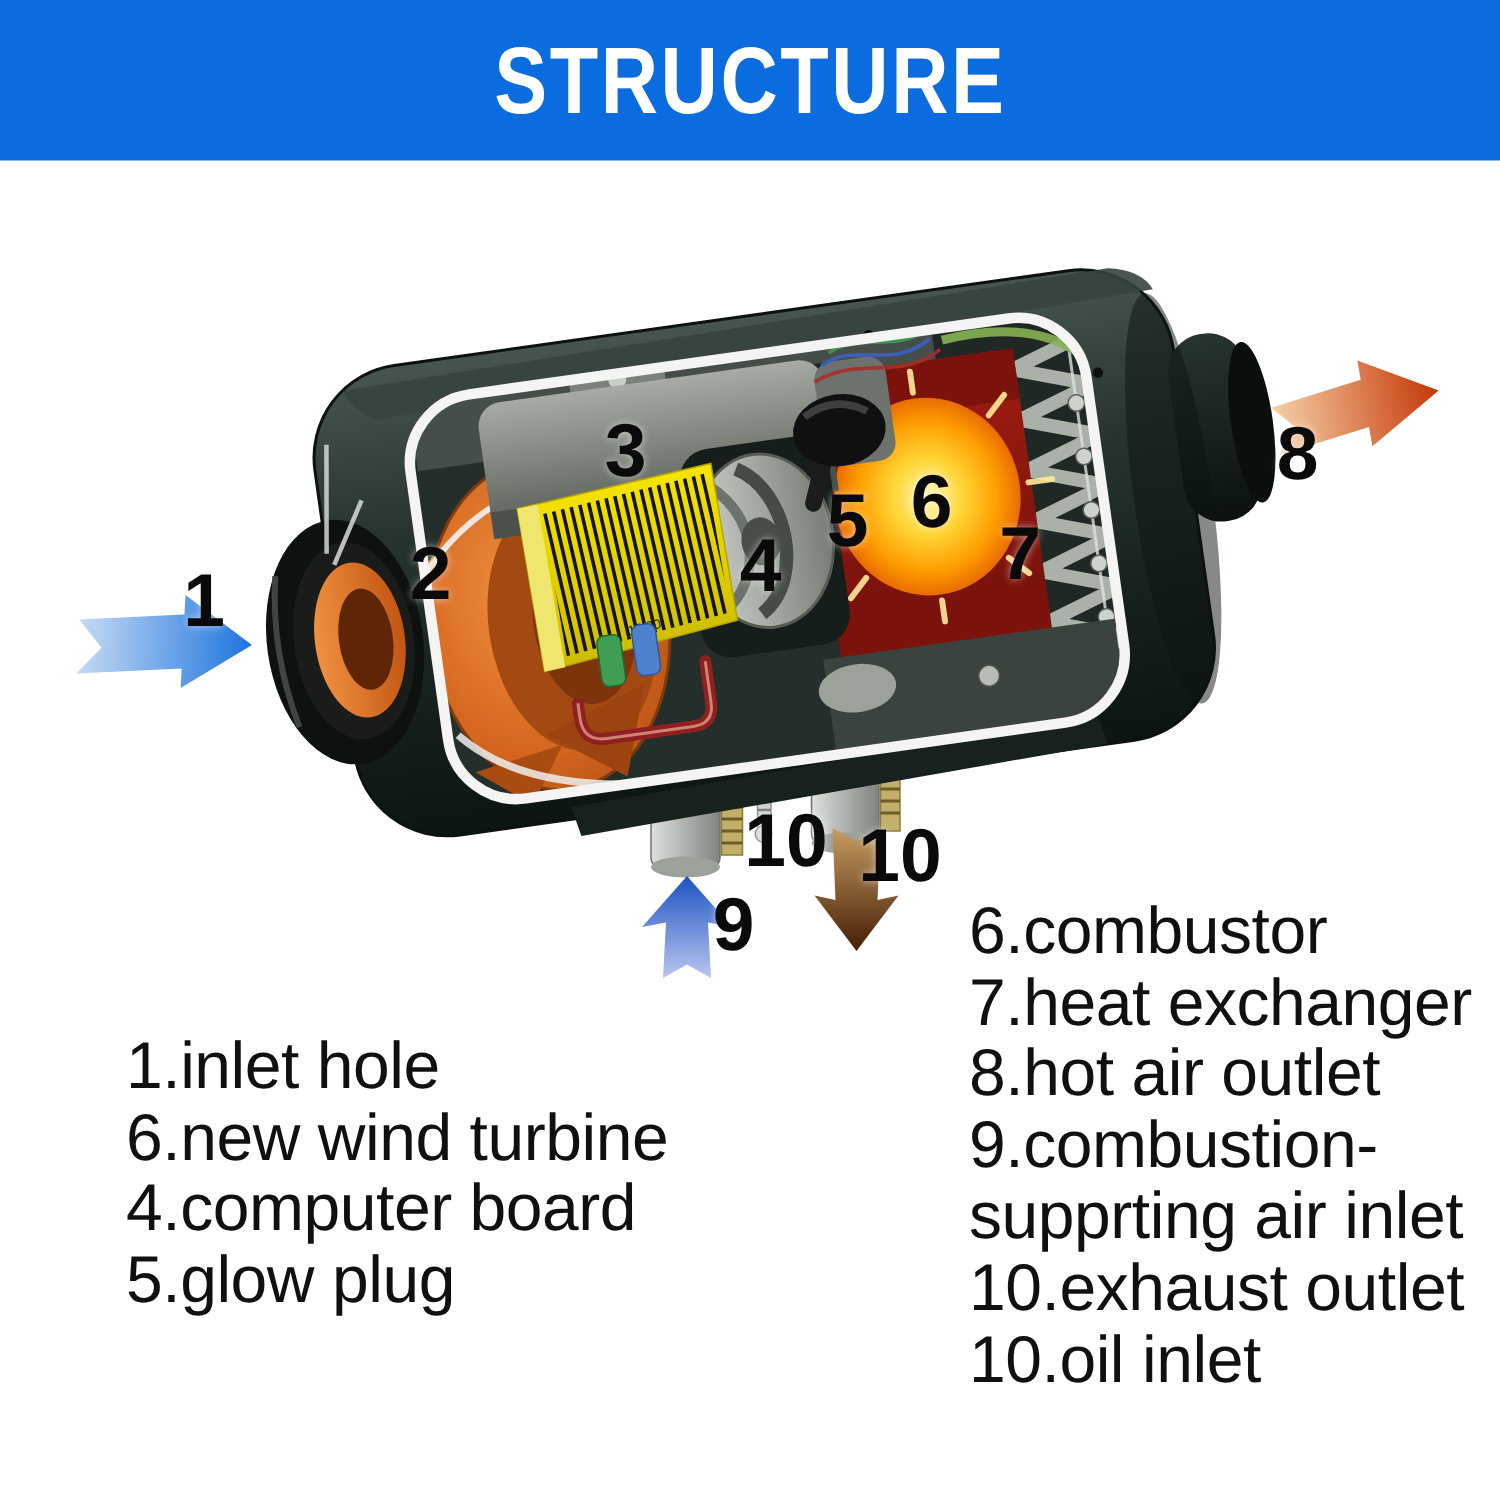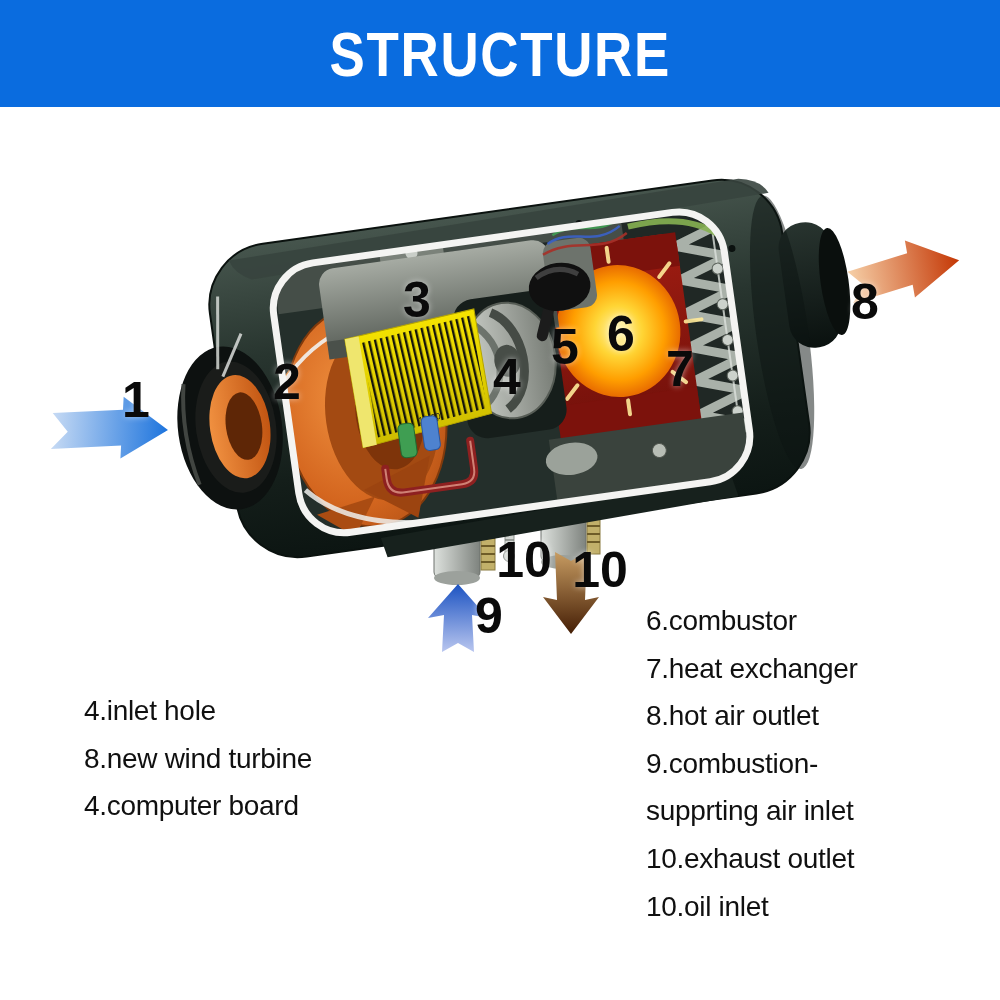--- a/index.html
+++ b/index.html
@@ -15,21 +15,21 @@
     color:#ffffff;font-weight:bold;font-size:63px;letter-spacing:2px;
     display:inline-block;transform:scaleX(.84);white-space:nowrap;
   }
   .diagram-svg{position:absolute;left:0;top:0;}
   .plabel{
     position:absolute;transform:translate(-50%,-50%);
     font-weight:bold;font-size:50px;line-height:1;color:#0a0a0a;
     text-shadow:0 0 6px rgba(255,255,255,.55);
   }
   .col{
-    position:absolute;font-size:28px;line-height:47.6px;color:#101010;
+    position:absolute;font-size:44px;line-height:47.6px;color:#101010;
     letter-spacing:-0.3px;white-space:nowrap;
   }
   #colL{left:84px;top:687px;}
   #colR{left:646px;top:597px;}
 </style>
 </head>
 <body>
 
 <div class="hdr">
   <span class="t">STRUCTURE</span>
@@ -275,23 +275,24 @@
 <div class="plabel" style="left:507px;top:377px">4</div>
 <div class="plabel" style="left:565px;top:347px">5</div>
 <div class="plabel" style="left:621px;top:334px">6</div>
 <div class="plabel" style="left:680px;top:369px">7</div>
 <div class="plabel" style="left:865px;top:302px">8</div>
 <div class="plabel" style="left:489px;top:616px">9</div>
 <div class="plabel" style="left:600px;top:570px">10</div>
 <div class="plabel" style="left:524px;top:560px">10</div>
 
 <div class="col" id="colL">
-  <div>4.inlet hole</div>
-  <div>8.new wind turbine</div>
+  <div>1.inlet hole</div>
+  <div>6.new wind turbine</div>
   <div>4.computer board</div>
+  <div>5.glow plug</div>
 </div>
 <div class="col" id="colR">
   <div>6.combustor</div>
   <div>7.heat exchanger</div>
   <div>8.hot air outlet</div>
   <div>9.combustion-</div>
   <div>supprting air inlet</div>
   <div>10.exhaust outlet</div>
   <div>10.oil inlet</div>
 </div>

